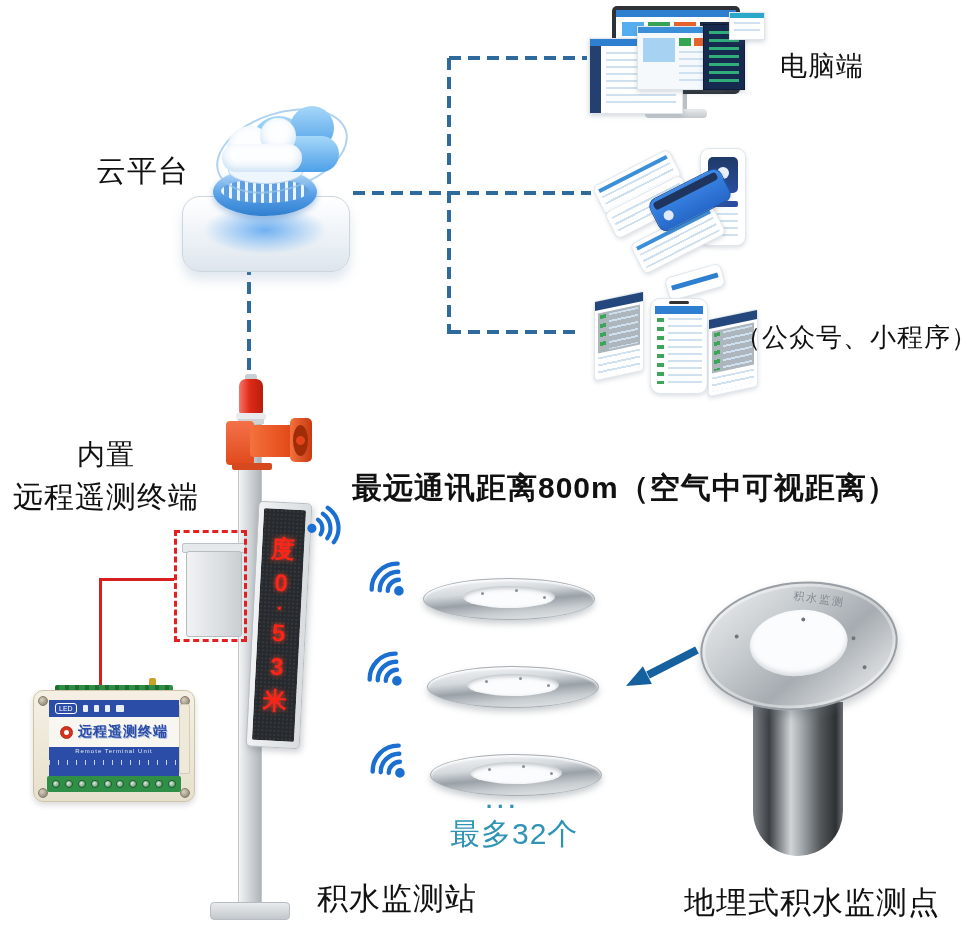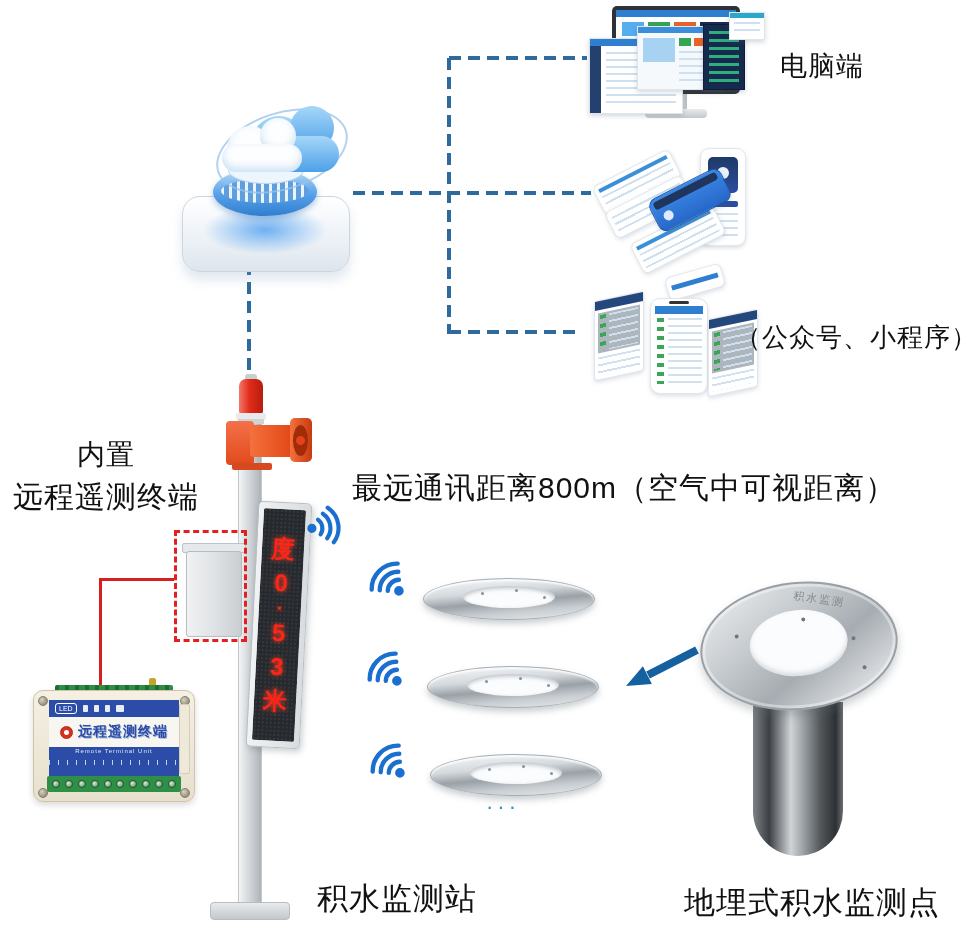--- a/index.html
+++ b/index.html
@@ -4,21 +4,21 @@
 <style>
   html,body{margin:0;padding:0;background:#fff;}
   body{font-family:"Liberation Sans","DejaVu Sans",sans-serif;}
   #canvas{position:relative;width:965px;height:936px;background:#ffffff;overflow:hidden;}
   .abs{position:absolute;}
   
   .dash-h{position:absolute;height:4px;background:repeating-linear-gradient(90deg,#2e6b9c 0 12px,transparent 12px 19px);}
   .dash-v{position:absolute;width:4px;background:repeating-linear-gradient(180deg,#2e6b9c 0 12px,transparent 12px 19px);}
   
   .lbl{position:absolute;color:#111;font-size:28px;letter-spacing:1px;white-space:nowrap;}
-  .lbl-b{font-weight:normal;}
+  .lbl-b{font-weight:bold;}
   .teal{color:#2f93b5;}
   
   .cp-base{position:absolute;left:182px;top:196px;width:166px;height:74px;border-radius:18px;
     background:linear-gradient(180deg,#ffffff,#edf2f7 55%,#dde5ec);border:1px solid #ccd6de;
     box-shadow:0 8px 12px rgba(120,150,180,.22);}
   .cp-glow{position:absolute;left:203px;top:206px;width:124px;height:48px;border-radius:50%;
     background:radial-gradient(closest-side,#6fb0f2,rgba(110,170,240,0));}
   .cp-ring{position:absolute;left:213px;top:168px;width:104px;height:48px;border-radius:50%;
     background:linear-gradient(180deg,#bfe0f8,#58a0e8 55%,#2f7fd0);box-shadow:0 3px 6px rgba(60,120,190,.4);}
   .cp-ribs{position:absolute;left:221px;top:179px;width:88px;height:24px;border-radius:50%;
@@ -137,20 +137,21 @@
     <div class="cp-ribs"></div>
     <div class="cp-disc"></div>
     <div class="cp-orbit"></div>
     <div class="cp-c" style="left:251px;top:116px;width:56px;height:56px;"></div>
     <div class="cp-c" style="left:290px;top:106px;width:44px;height:44px;"></div>
     <div class="cp-c" style="left:247px;top:136px;width:92px;height:36px;border-radius:18px;"></div>
     <div class="cp-f" style="left:227px;top:126px;width:46px;height:46px;"></div>
     <div class="cp-f" style="left:260px;top:118px;width:36px;height:36px;"></div>
     <div class="cp-f" style="left:222px;top:144px;width:80px;height:28px;border-radius:14px;"></div>
   </div>
+  <div class="lbl" style="left:96px;top:151px;font-size:30px;">云平台</div>
 
   <div class="abs" style="left:585px;top:2px;width:175px;height:125px;">
     <div class="mon-frame">
       <div class="mon-screen">
         <div class="abs" style="left:0;top:0;width:100%;height:7px;background:#2f7fd0;"></div>
         <div class="abs" style="left:6px;top:12px;width:22px;height:14px;background:#55aef0;"></div>
         <div class="abs" style="left:32px;top:12px;width:22px;height:14px;background:#35a554;"></div>
         <div class="abs" style="left:58px;top:12px;width:22px;height:14px;background:#e8622a;"></div>
         <div class="abs" style="left:84px;top:12px;width:30px;height:14px;background:#1b2a4a;"></div>
         <div class="abs rows-blue" style="left:6px;top:32px;width:108px;height:40px;"></div>
@@ -364,20 +365,21 @@
     <div class="disc-dot" style="left:92px;top:11px;"></div>
     <div class="disc-dot" style="left:120px;top:18px;"></div>
   </div>
 
   <svg class="abs" style="left:612px;top:640px;" width="95" height="55">
     <path d="M85 10 L36 35" stroke="#15609f" stroke-width="8" fill="none"></path>
     <polygon points="14,46 30.9,26.3 39.9,44.1" fill="#15609f"></polygon>
   </svg>
 
   <div class="lbl teal lbl-b" style="left:486px;top:794px;font-size:22px;letter-spacing:4px;">···</div>
+  <div class="lbl teal" style="left:450px;top:814px;font-size:30px;">最多32个</div>
 
   <div class="abs" style="left:700px;top:582px;width:210px;height:278px;">
     <div class="cyl"></div>
     <div class="bdisc">
       <div class="bdisc-outer"></div>
       <div class="bdisc-center"></div>
       <div class="bdisc-engrave">积水监测</div>
       <div class="bdisc-dot" style="left:36px;top:46px;"></div>
       <div class="bdisc-dot" style="left:104px;top:36px;"></div>
       <div class="bdisc-dot" style="left:152px;top:60px;"></div>

